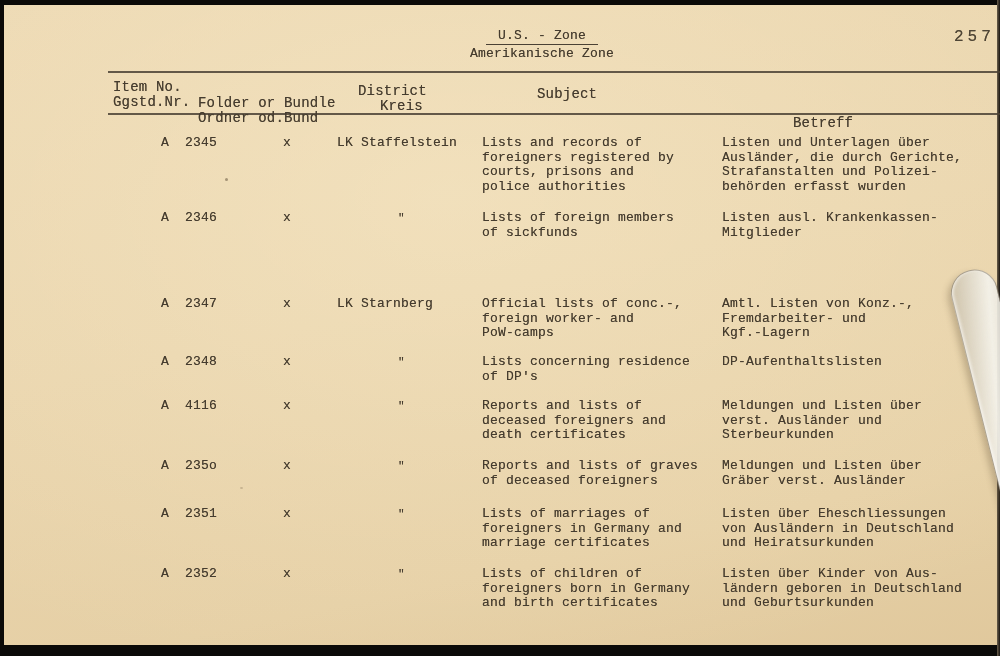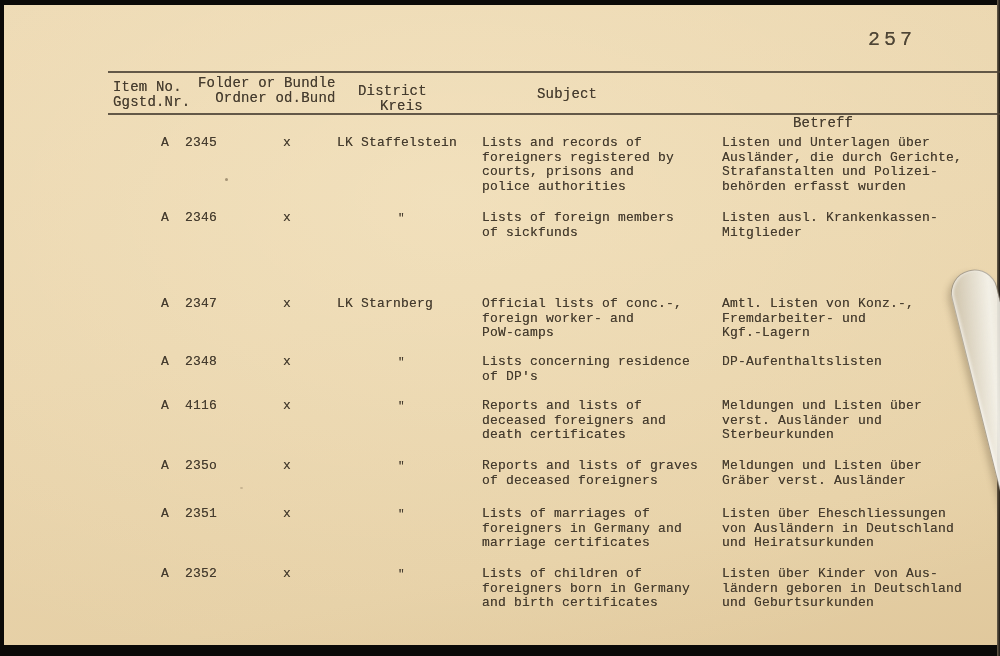--- a/index.html
+++ b/index.html
@@ -16,29 +16,29 @@
   .edge-left   { left:0; top:0; width:4px; height:656px; }
   .edge-bottom { left:0; top:645px; width:1000px; height:11px; }
   .edge-right  { left:997px; top:0; width:3px; height:656px; background:linear-gradient(90deg,#6b5f4c,#171310); }
 
   .typed { text-shadow:0 0 0.6px rgba(70,58,40,0.65); letter-spacing:0.2px; }
 
   #zone-header { position:absolute; left:463px; top:28px; width:158px; text-align:center; font-size:13px; line-height:15px; }
   #zone-header .l1 { display:inline-block; padding:0 12px 1px 12px; border-bottom:1.6px solid #4a4134; }
   #zone-header .l2 { display:block; margin-top:1px; }
 
-  #page-number { position:absolute; left:868px; top:28px; font-size:20px; letter-spacing:4px; color:#4e4536; }
+  #page-number { position:absolute; left:954px; top:28px; font-size:16px; letter-spacing:4px; color:#4e4536; }
 
   .rule { position:absolute; left:108px; width:892px; height:2px; background:#4a4134; opacity:0.85; }
   .rule-1 { top:71px; }
   .rule-2 { top:113px; }
 
   .hcell { position:absolute; font-size:14px; line-height:14.5px; white-space:pre; }
   #h-item     { left:113px; top:80px; }
-  #h-folder   { left:198px; top:76px;text-align:right; }
+  #h-folder   { left:198px; top:96px; }
   #h-district { left:358px; top:84px; text-align:center; }
   #h-district .sub { display:block; margin-left:18px; }
   #h-subject  { left:537px; top:87px; }
   #h-betreff  { left:793px; top:87px;margin-top:29px; }
 
   .row { position:absolute; left:0; width:1000px; font-size:13px; line-height:14.6px; }
   .cell { position:absolute; top:0; white-space:pre-line; }
   .c-item     { left:116px; white-space:pre;margin-left:45px; }
   .c-folder   { left:283px; }
   .c-district { left:337px; }
@@ -58,20 +58,24 @@
 </style>
 </head>
 <body>
 
 <div id="page">
   <div class="edge edge-top"></div>
   <div class="edge edge-left"></div>
   <div class="edge edge-bottom"></div>
   <div class="edge edge-right"></div>
 
+  <div id="zone-header" class="typed">
+    <span class="l1">U.S. - Zone</span>
+    <span class="l2">Amerikanische Zone</span>
+  </div>
 
   <div id="page-number" class="typed">257</div>
 
   <div class="rule rule-1"></div>
   <div class="rule rule-2"></div>
 
   <div id="h-item" class="hcell typed"><span>Item No.</span>
 <span>Ggstd.Nr.</span></div>
 
   <div id="h-folder" class="hcell typed"><span>Folder or Bundle</span>

